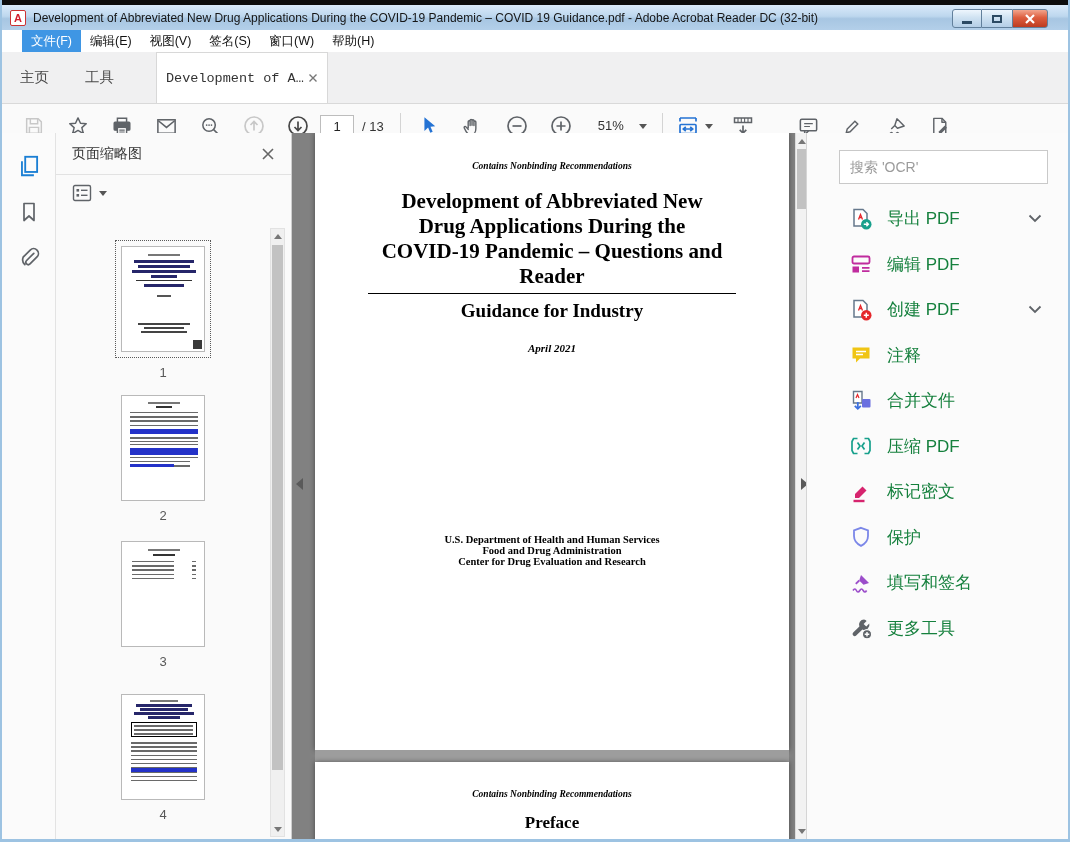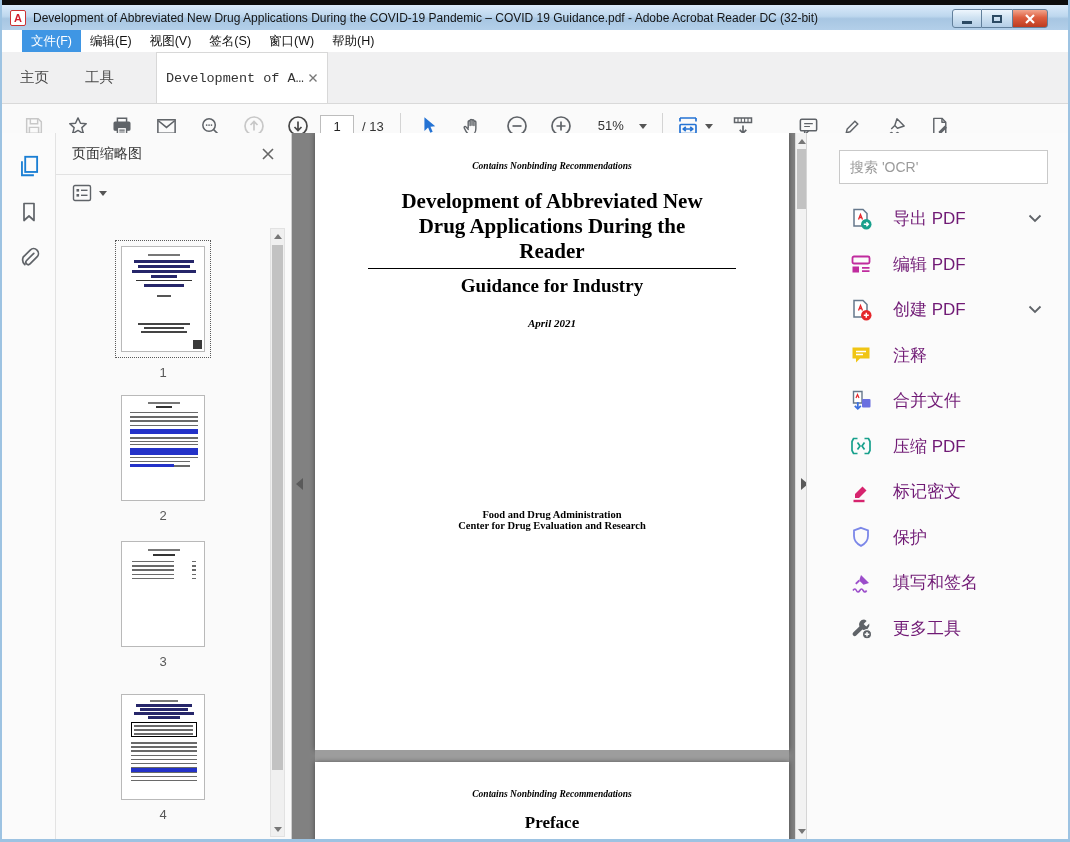--- a/index.html
+++ b/index.html
@@ -83,21 +83,21 @@
   .collapse { position:absolute; width:10px; height:16px; display:flex; align-items:center; justify-content:center; }
   .tri-left { width:0; height:0; border-top:6px solid transparent; border-bottom:6px solid transparent; border-right:7px solid #5a5a5a; }
   .tri-right { width:0; height:0; border-top:6px solid transparent; border-bottom:6px solid transparent; border-left:7px solid #5a5a5a; }
   
   .right-panel { position:absolute; left:804px; right:0; top:0; bottom:0; background:#fbfbfb; border-left:1px solid #d5d5d5; }
   .search-box { margin:17px 20px 12px 32px; height:34px; border:1px solid #c9c9c9; background:#fff; display:flex; align-items:center; padding:0 10px; }
   .search-box input { border:none; outline:none; width:100%; font-size:14px; color:#555; background:transparent; font-family:inherit; }
   .search-box input::placeholder { color:#9b9b9b; }
   .tool-item { height:45.5px; display:flex; align-items:center; padding-left:42px; }
   .ticon { width:24px; height:24px; margin-right:14px; flex:none; display:flex; align-items:center; }
-  .tlabel { font-size:17px; color:#701a75;margin-left:6px; }
+  .tlabel { font-size:17px; color:#15803d; }
   .chev { margin-left:auto; margin-right:26px; }
   .chev svg { display:block; }
 </style>
 </head>
 <body>
 
 <div class="window">
 
   <div class="top-edge"></div>
   <div class="titlebar">
@@ -370,26 +370,28 @@
           </div>
       </div>
     </div>
 
     <div class="doc-area">
       <div class="page page1">
         <div class="disclaimer" style="margin-top:28px;">Contains Nonbinding Recommendations</div>
         <div style="margin-top:18px;">
           <div class="doc-title-line">Development of Abbreviated New</div>
           <div class="doc-title-line">Drug Applications During the</div>
+          <div class="doc-title-line">COVID-19 Pandemic – Questions and</div>
           <div class="doc-title-line">Reader</div>
         </div>
         <div class="doc-rule"></div>
         <div class="doc-subtitle">Guidance for Industry</div>
         <div class="doc-date" style="margin-top:20px;font-style:italic;">April 2021</div>
         <div style="margin-top:180px;">
+          <div class="org-line">U.S. Department of Health and Human Services</div>
           <div class="org-line">Food and Drug Administration</div>
           <div class="org-line">Center for Drug Evaluation and Research</div>
         </div>
       </div>
       <div class="page-sep"></div>
       <div class="page page2">
         <div class="disclaimer" style="margin-top:27px;">Contains Nonbinding Recommendations</div>
         <div class="p2-heading" style="margin-top:14px;">Preface</div>
       </div>
       <div class="doc-scrollbar">

